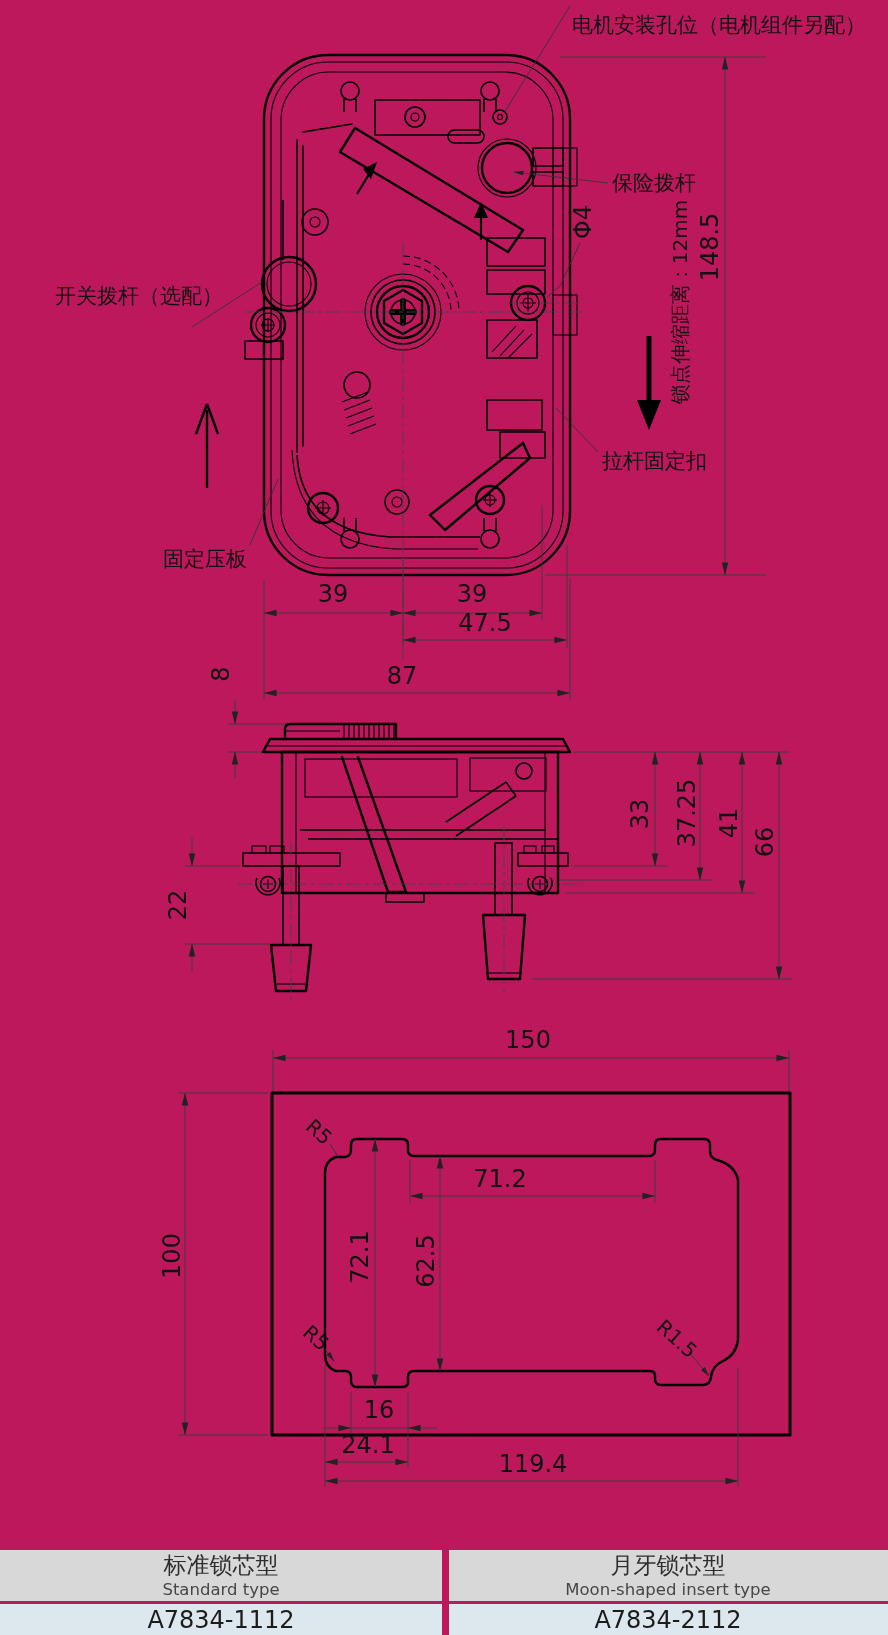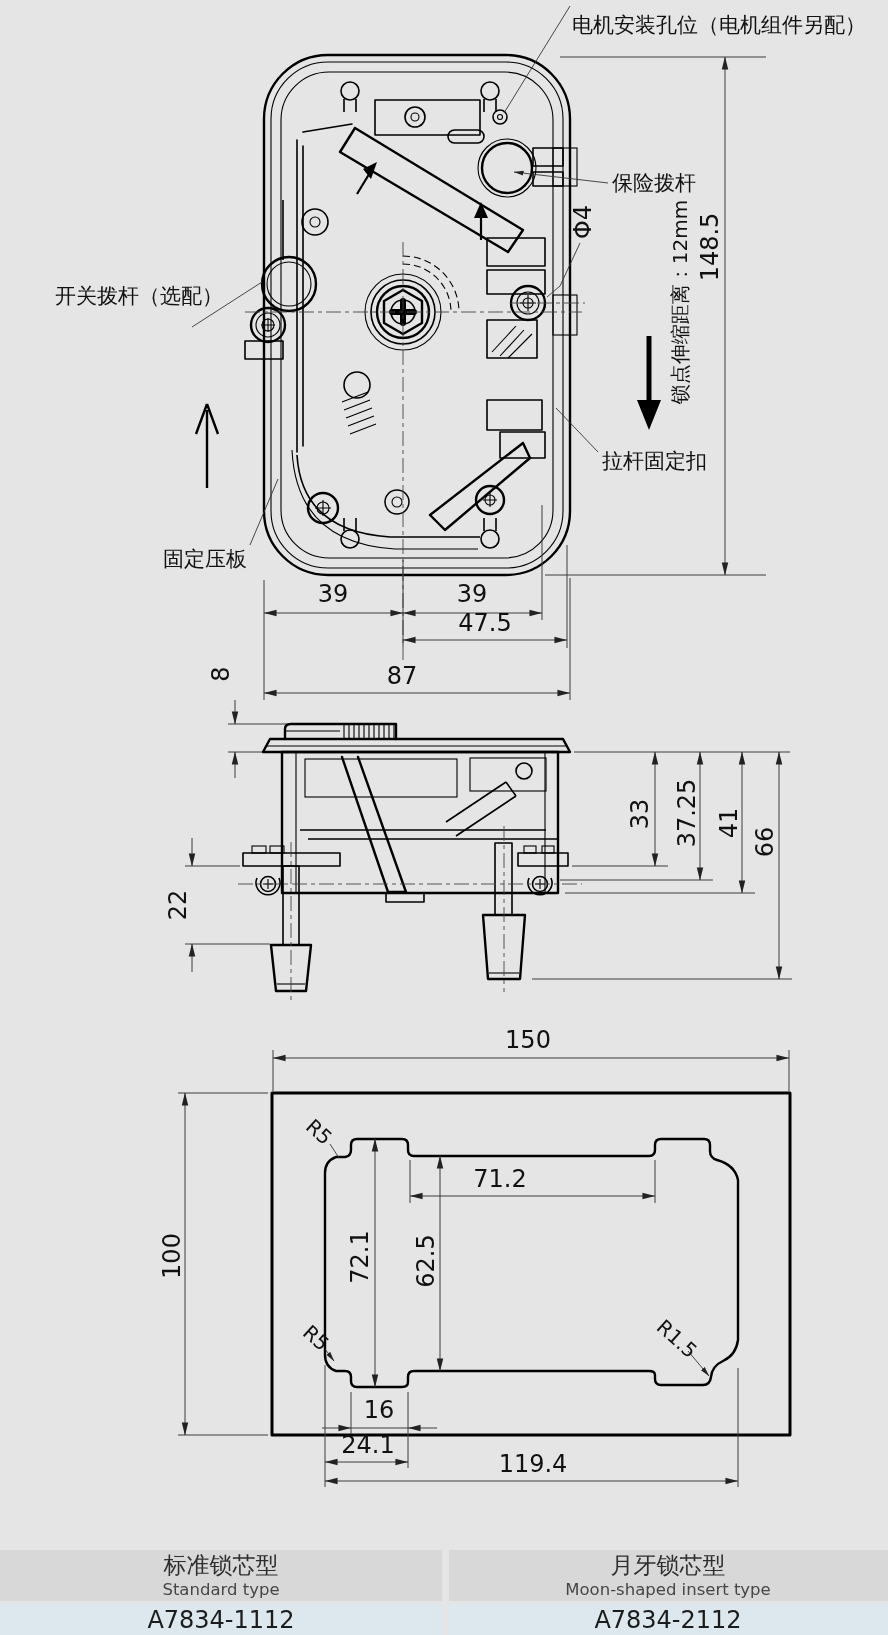--- a/index.html
+++ b/index.html
@@ -1,16 +1,16 @@
 <!DOCTYPE html>
 <html><head>
 <meta charset="utf-8">
 <style>
   html,body{margin:0;padding:0;background:#fff;}
-  #canvas{position:relative;width:888px;height:1635px;background:#e5e5e5;overflow:hidden;
+  #canvas{position:relative;width:888px;height:1635px;background:#be185d;overflow:hidden;
           font-family:"DejaVu Sans","Liberation Sans",sans-serif;}
   svg{position:absolute;left:0;top:0;}
   svg text{font-family:"DejaVu Sans","Liberation Sans",sans-serif;fill:#111;}
   .o3{stroke:#000;stroke-width:3;fill:none;stroke-linejoin:round;}
   .o2{stroke:#000;stroke-width:2.4;fill:none;stroke-linejoin:round;stroke-linecap:round;}
   .o15{stroke:#000;stroke-width:1.6;fill:none;stroke-linejoin:round;}
   .o1{stroke:#000;stroke-width:1.1;fill:none;}
   .d{stroke:#3c3c3c;stroke-width:1;fill:none;}
   .ldr{stroke:#333;stroke-width:0.9;fill:none;}
   .cl{stroke:#444;stroke-width:0.9;fill:none;stroke-dasharray:15 4 4 4;}

